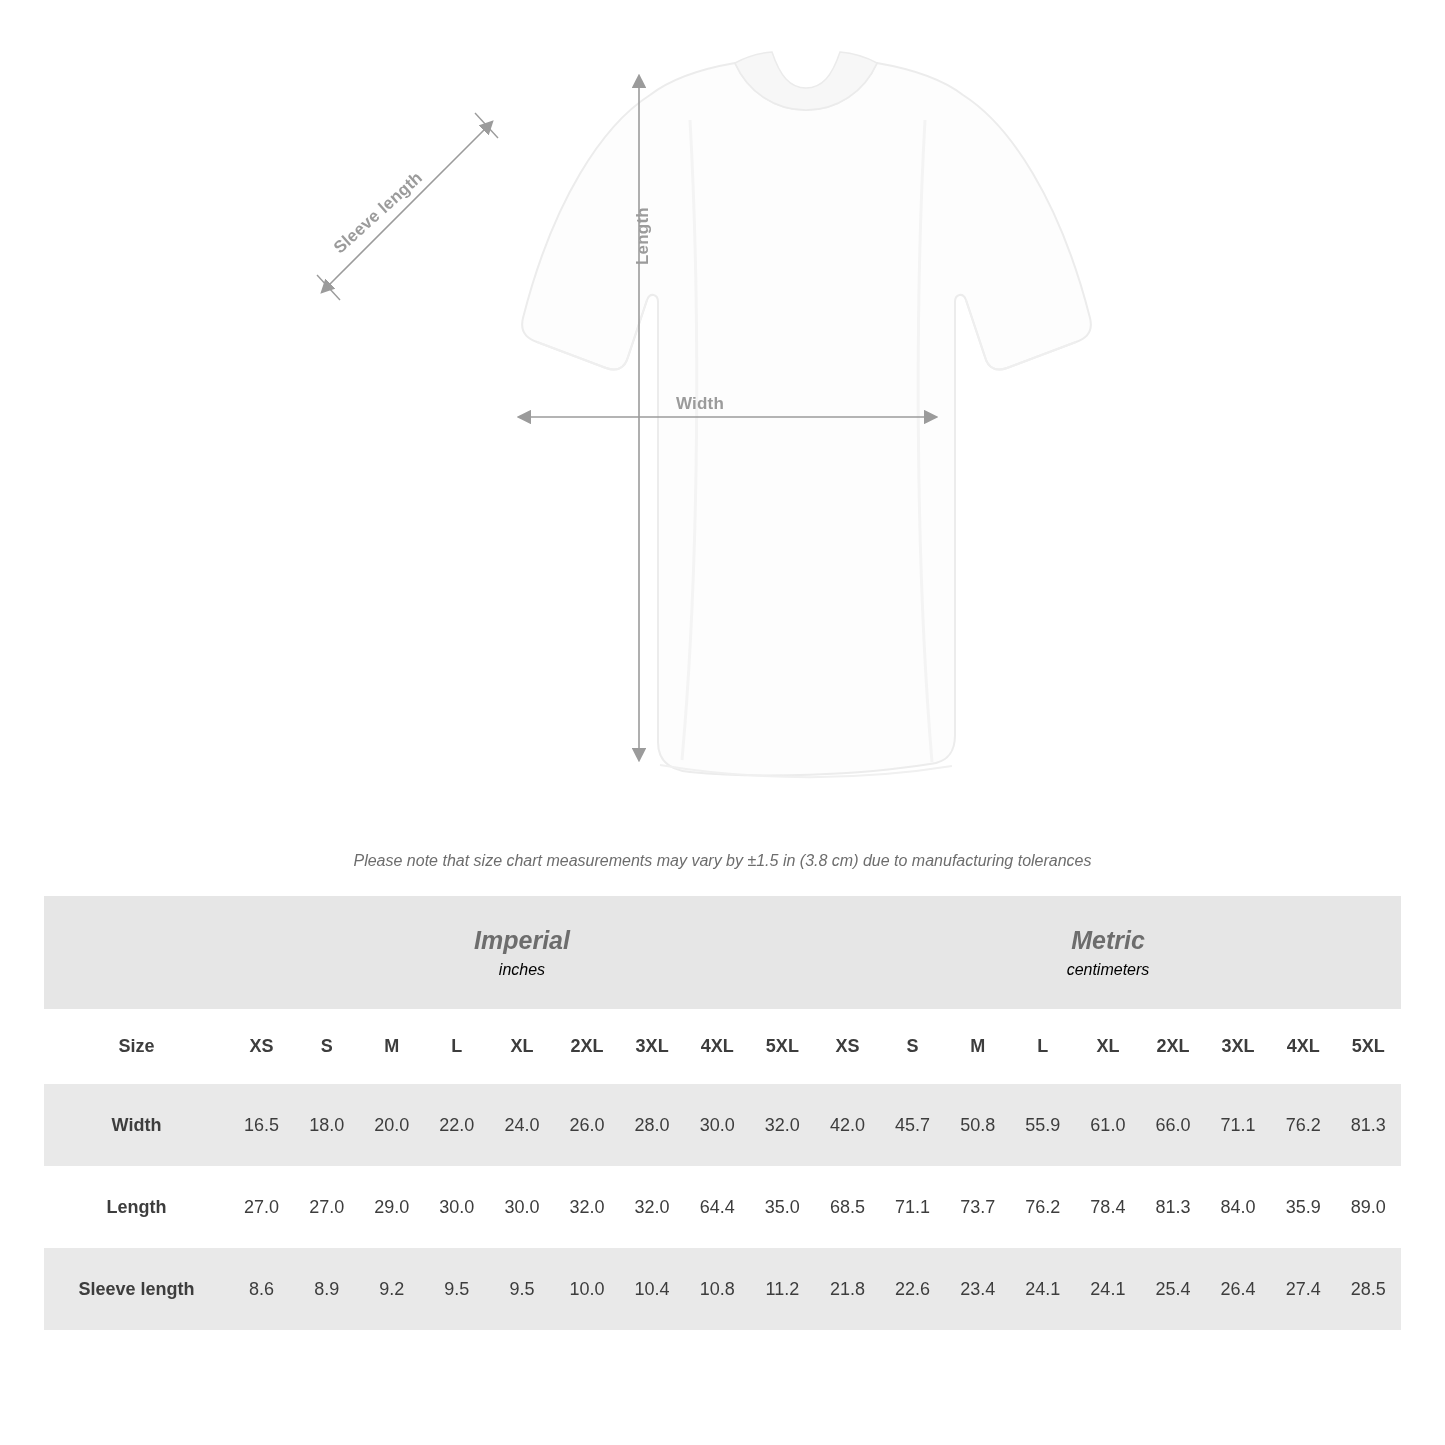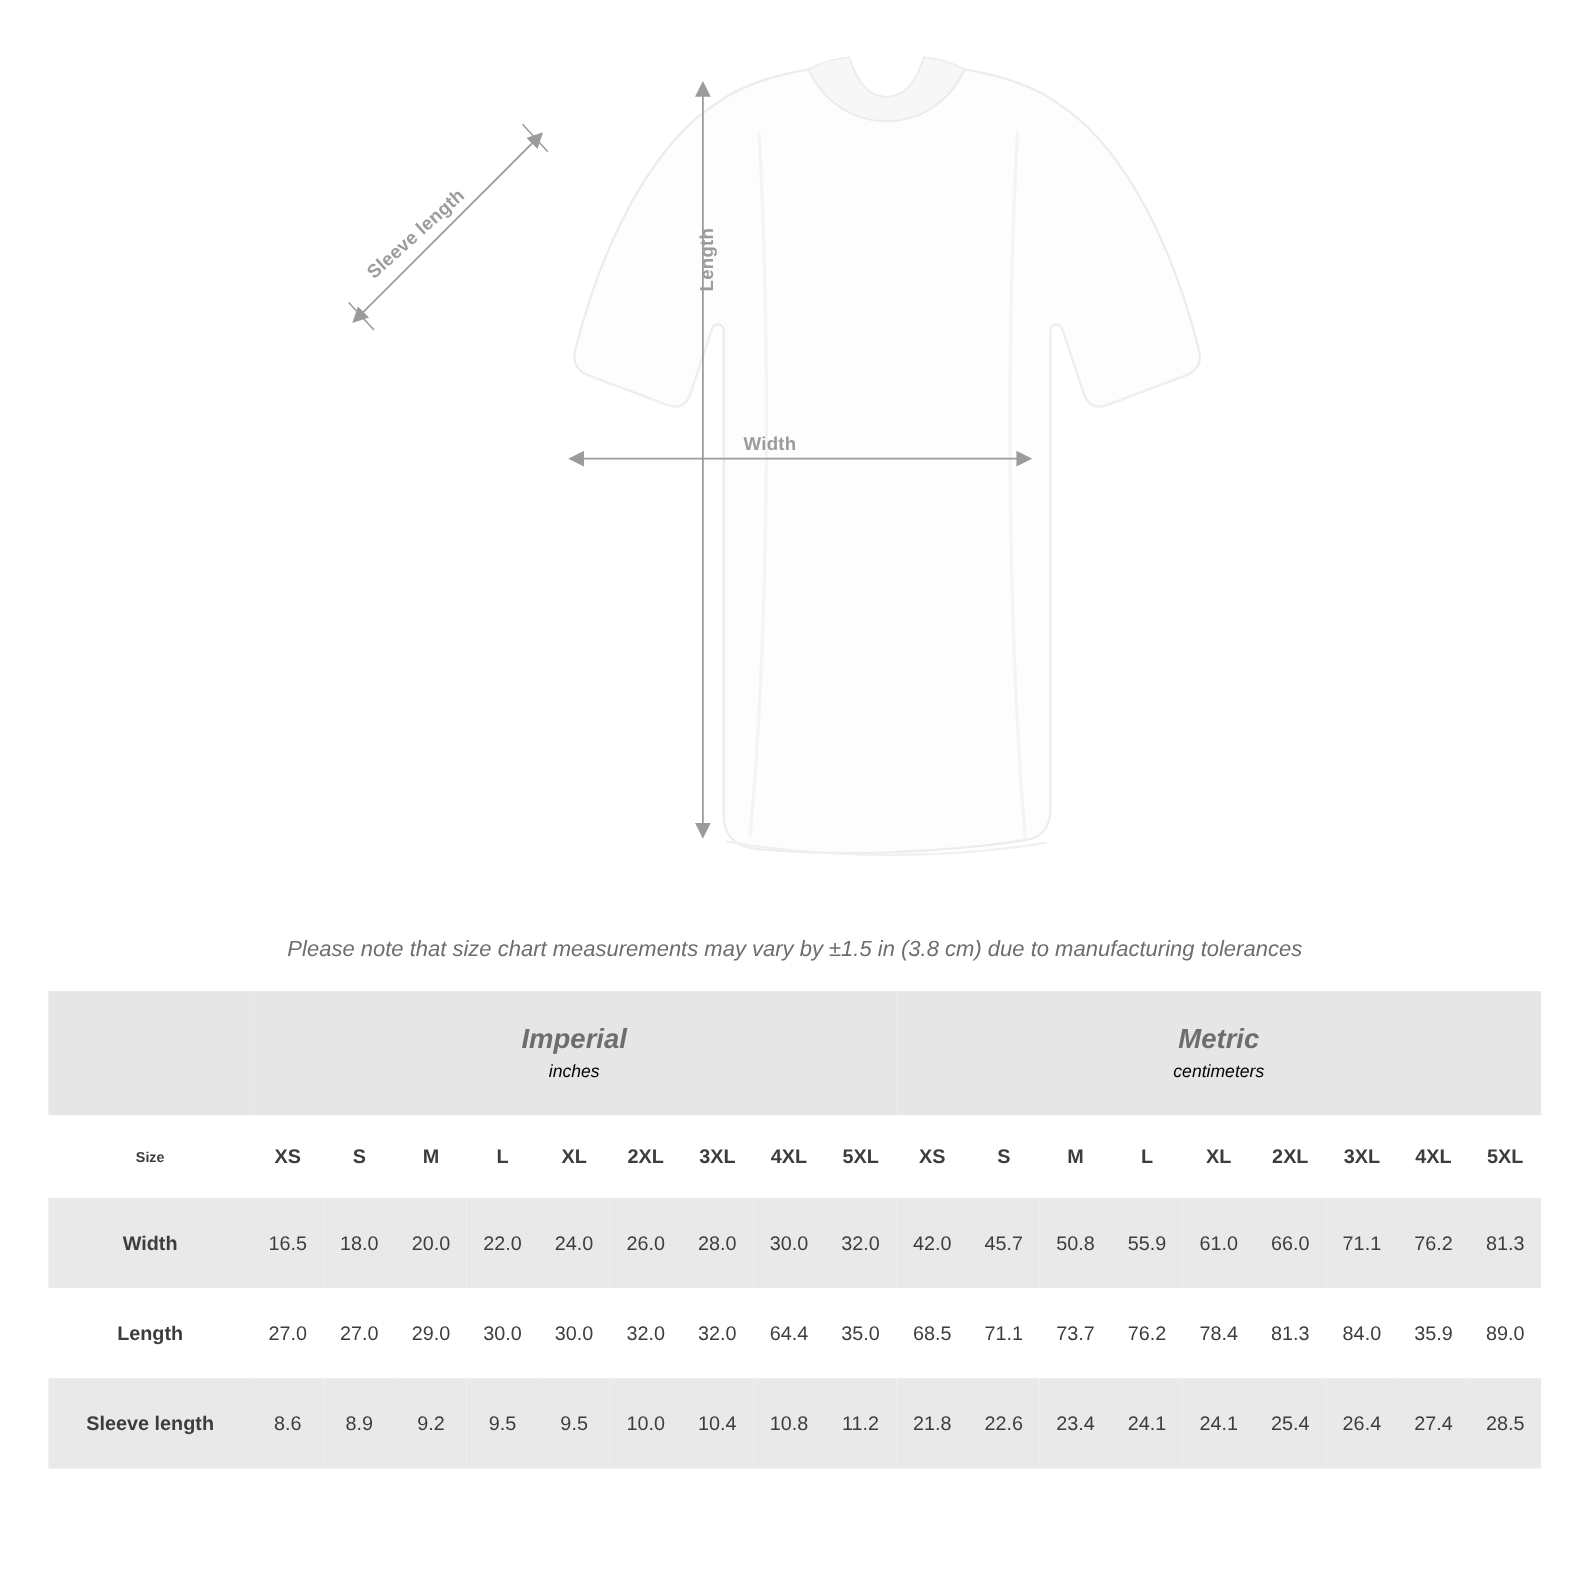--- a/index.html
+++ b/index.html
@@ -59,21 +59,21 @@
     text-align: center;
     margin-top: 22px;
   }
   .chart-title {
     font-size: 28px;
     font-weight: bold;
     color: #2d2d2d;
     margin: 0;
   }
   .chart-note {
-    font-size: 20px;
+    font-size: 16px;
     font-style: italic;
     color: #6d6d6d;
     margin-top: 17px;
   }
 
   
   .table-wrap {
     margin: 26px 44px 0 44px;
   }
   table.size-table {
@@ -105,21 +105,21 @@
     margin-top: 6px;
   }
   .head-row td {
     height: 75px;
     font-size: 18px;
     font-weight: bold;
     color: #3d3d3d;
     background: #ffffff;
   }
   .head-row td.rowlabel {
-    font-size: 13px;
+    font-size: 18px;
   }
   .data-row td {
     height: 82px;
     font-size: 18px;
     color: #3d3d3d;
   }
   .data-row.shaded td {
     background: #e9e9e9;
   }
   .data-row.plain td {

